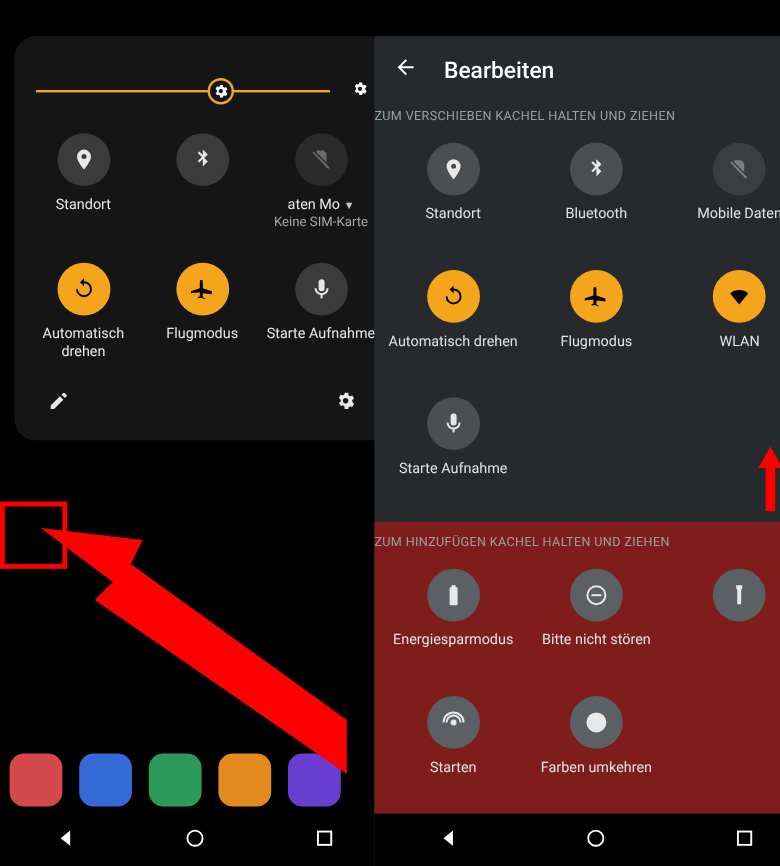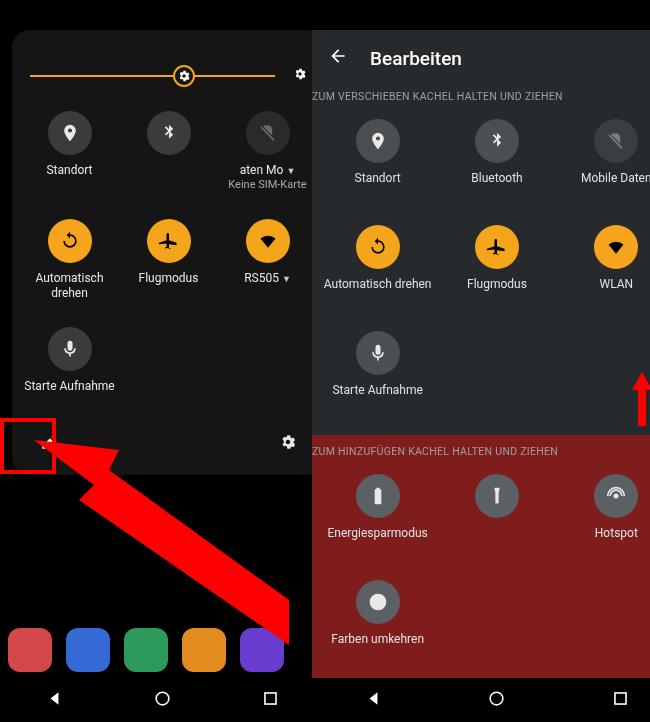--- a/index.html
+++ b/index.html
@@ -263,30 +263,20 @@
           </div>
         </div>
         <div class="tile">
           <div class="tile-btn orange">
             <svg>
               <use href="#i-airplane"></use>
             </svg>
           </div>
           <div class="tile-label">
             <span>Flugmodus</span>
-          </div>
-        </div>
-        <div class="tile">
-          <div class="tile-btn orange">
-            <svg>
-              <use href="#i-wifi"></use>
-            </svg>
-          </div>
-          <div class="tile-label">
-            <span>RS505<span class="caret">▼</span></span>
           </div>
         </div>
         <div class="tile">
           <div class="tile-btn grey">
             <svg>
               <use href="#i-mic"></use>
             </svg>
           </div>
           <div class="tile-label">
             <span>Starte Aufnahme</span>
@@ -421,32 +411,42 @@
                 <use href="#i-battery"></use>
               </svg>
             </div>
             <div class="tile-label">
               <span>Energiesparmodus</span>
             </div>
           </div>
           <div class="tile">
             <div class="tile-btn grey">
               <svg>
+                <use href="#i-dnd"></use>
+              </svg>
+            </div>
+            <div class="tile-label">
+              <span>Bitte nicht stören</span>
+            </div>
+          </div>
+          <div class="tile">
+            <div class="tile-btn grey">
+              <svg>
                 <use href="#i-torch"></use>
               </svg>
             </div>
           </div>
           <div class="tile">
             <div class="tile-btn grey">
               <svg>
                 <use href="#i-hotspot"></use>
               </svg>
             </div>
             <div class="tile-label">
-              <span>Hotspot</span>
+              <span>Starten</span>
             </div>
           </div>
           <div class="tile">
             <div class="tile-btn grey">
               <svg>
                 <use href="#i-invert"></use>
               </svg>
             </div>
             <div class="tile-label">
               <span>Farben umkehren</span>

